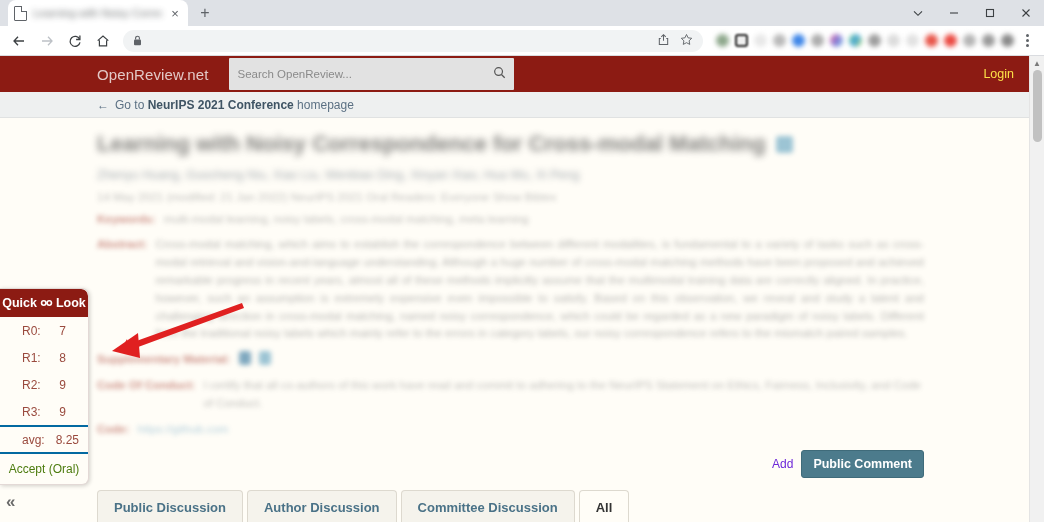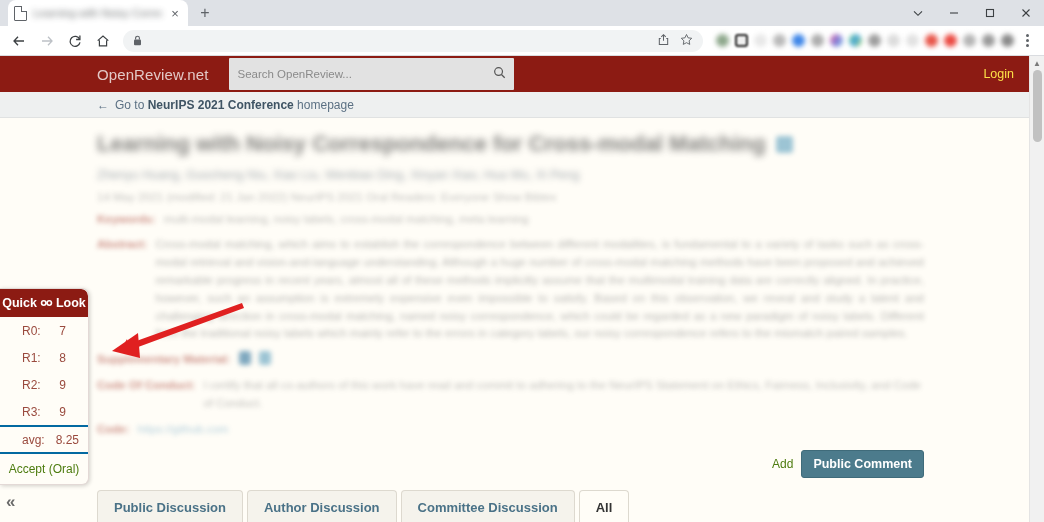--- a/index.html
+++ b/index.html
@@ -100,21 +100,21 @@
   }
   .pdf-badge { width: 17px; height: 17px; border-radius: 3px; background: #9cc4d4; filter: blur(2.4px); margin-top: 6px; }
   .authors { margin-top: 10px; font-size: 12.5px; color: #4a5a6a; filter: blur(3.1px); opacity: .5; }
   .meta { margin-top: 9px; font-size: 11.5px; color: #777; filter: blur(2.8px); opacity: .45; display:flex; gap:18px; }
   .field { margin-top: 8px; font-size: 11.5px; line-height: 1.55; display: flex; gap: 8px; }
   .field-label { color: #a3382b; font-weight: bold; flex: 0 0 auto; filter: blur(2.6px); opacity: .55; }
   .field-val { color: #666; filter: blur(2.7px); opacity: .42; }
   .abstract-val { color: #555; text-align: justify; }
 
   .addrow { display: flex; align-items: center; justify-content: flex-end; gap: 8px; margin-top: 12px; }
-  .addlabel { font-size: 12px; color: #4d7c0f; }
+  .addlabel { font-size: 12px; color: #6d28d9; }
   .btn-comment {
     background: #4c7b8c; color: #fff; font-size: 12.5px; font-weight: bold;
     padding: 6px 11px; border-radius: 3px; border: 1px solid #3f6b7a;
   }
 
   .tabs { display: flex; margin-top: 11px; border-bottom: 1px solid #ddd9cf; padding-left: 0; }
   .tabs { position: relative; }
   .tabitem {
     padding: 9px 16px; font-size: 13px; font-weight: bold; color: #4a7287;
     background: #f5f3ec; border: 1px solid #ddd9cf; border-bottom: none;

